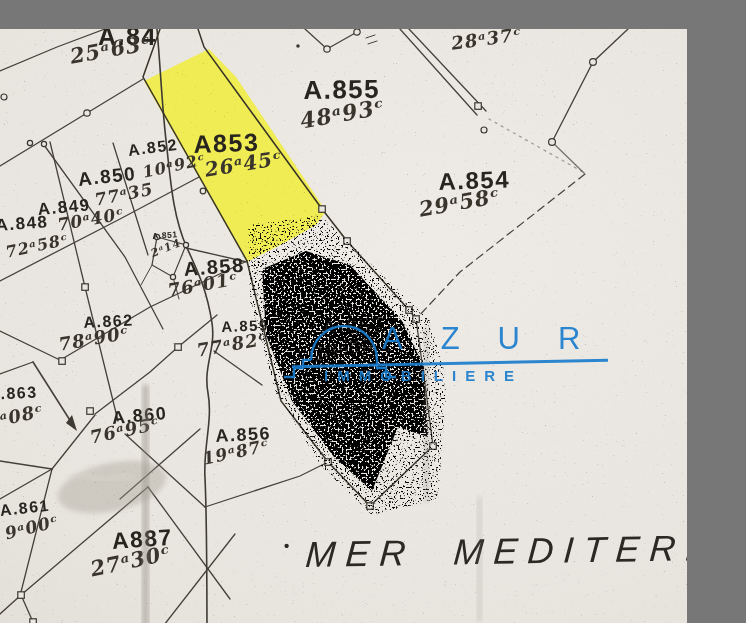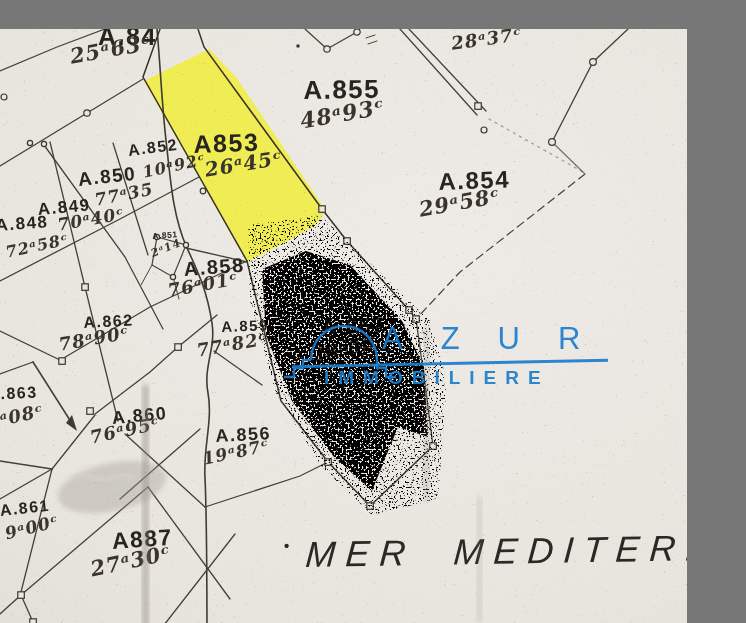--- a/index.html
+++ b/index.html
@@ -16,21 +16,21 @@
   .under-blob{z-index:15;}
   .sea{position:absolute;z-index:30;left:307px;top:505px;font-size:36px;font-style:italic;
     letter-spacing:10px;word-spacing:18px;color:#2b2924;white-space:nowrap;
     transform:rotate(-1deg) skewX(-5deg);transform-origin:left top;font-weight:500;}
   .sea-dot{position:absolute;z-index:30;left:284px;top:508px;font-size:15px;color:#2b2924;font-weight:700;}
   .wm{position:absolute;z-index:40;left:278px;top:282px;width:340px;height:78px;opacity:.92;}
   .wm-azur{position:absolute;left:104px;top:10px;font-size:31px;letter-spacing:38px;color:#1b7dce;
     font-weight:400;white-space:nowrap;}
   .wm-underline{position:absolute;left:14px;top:51px;width:316px;height:2.6px;background:#1b7dce;
     transform:rotate(-1.2deg);}
-  .wm-sub{position:absolute;left:46px;top:56px;font-size:19px;letter-spacing:9px;color:#1b7dce;
+  .wm-sub{position:absolute;left:46px;top:56px;font-size:15px;letter-spacing:9px;color:#1b7dce;
     font-weight:700;white-space:nowrap;}
   .wm-icon{position:absolute;left:0;top:6px;}
 </style>
 </head>
 <body>
 
 <div class="stage">
 
   <svg id="lines-layer" class="layer" width="746" height="623" viewBox="0 0 746 623">
 

